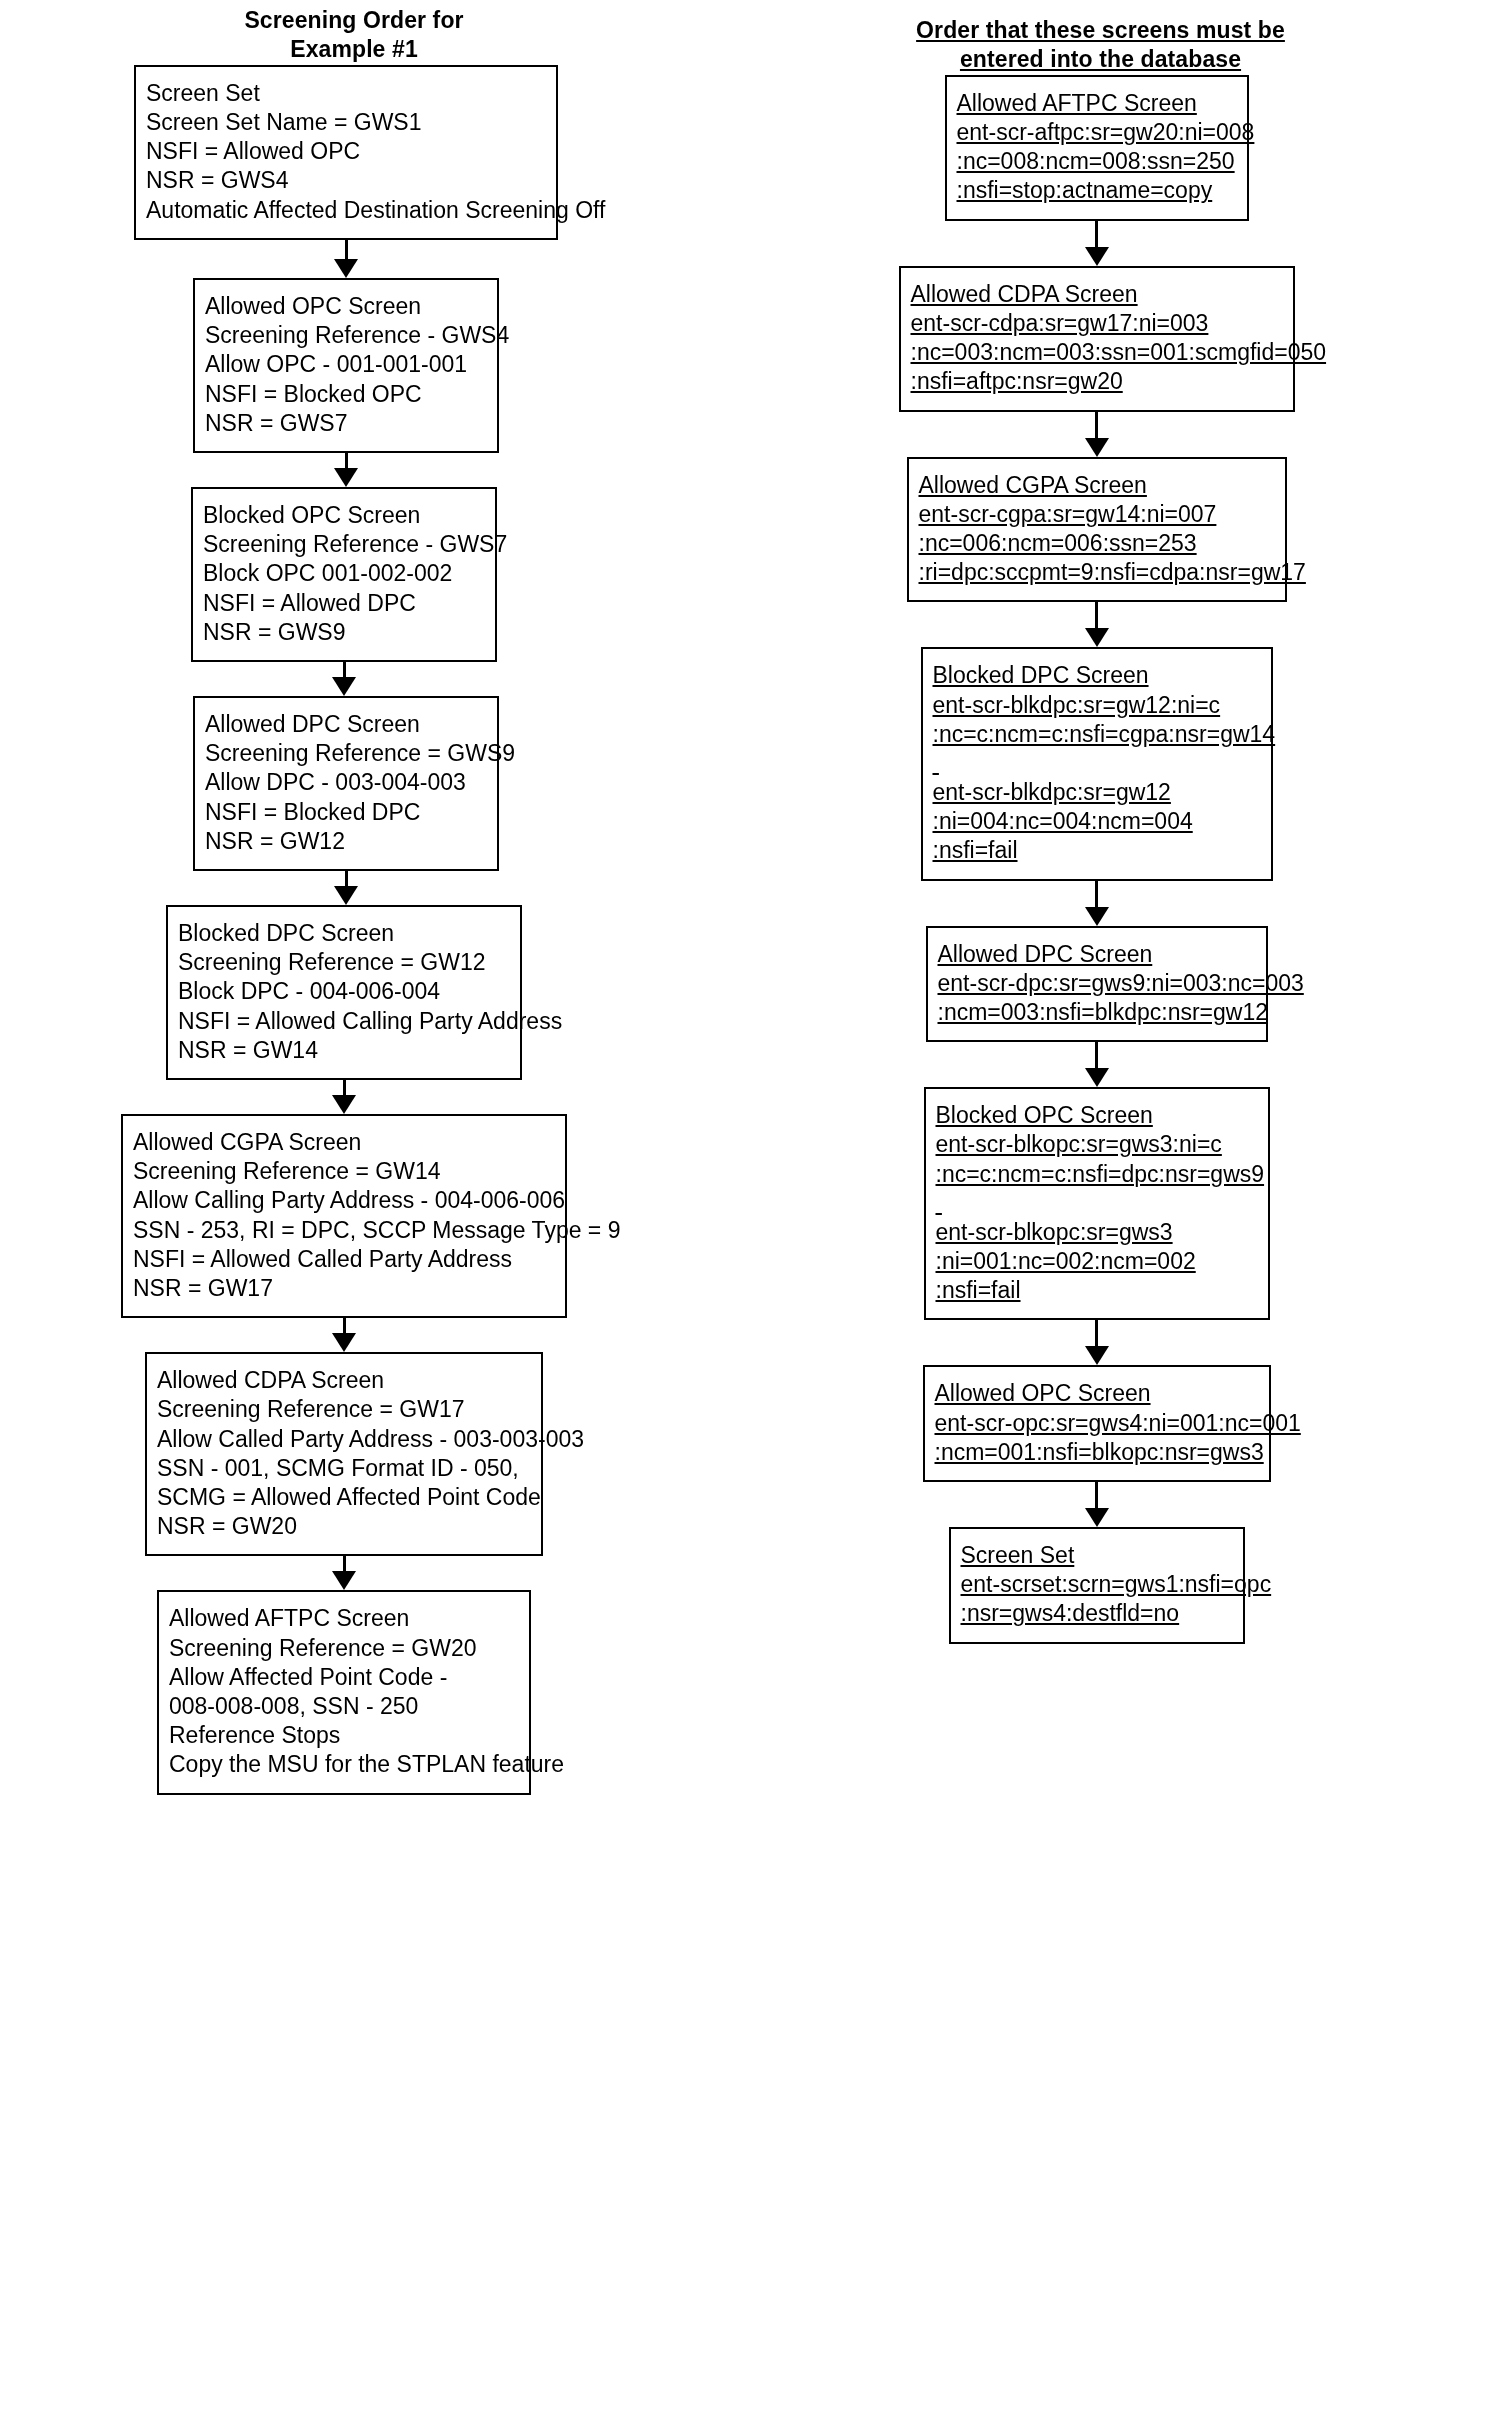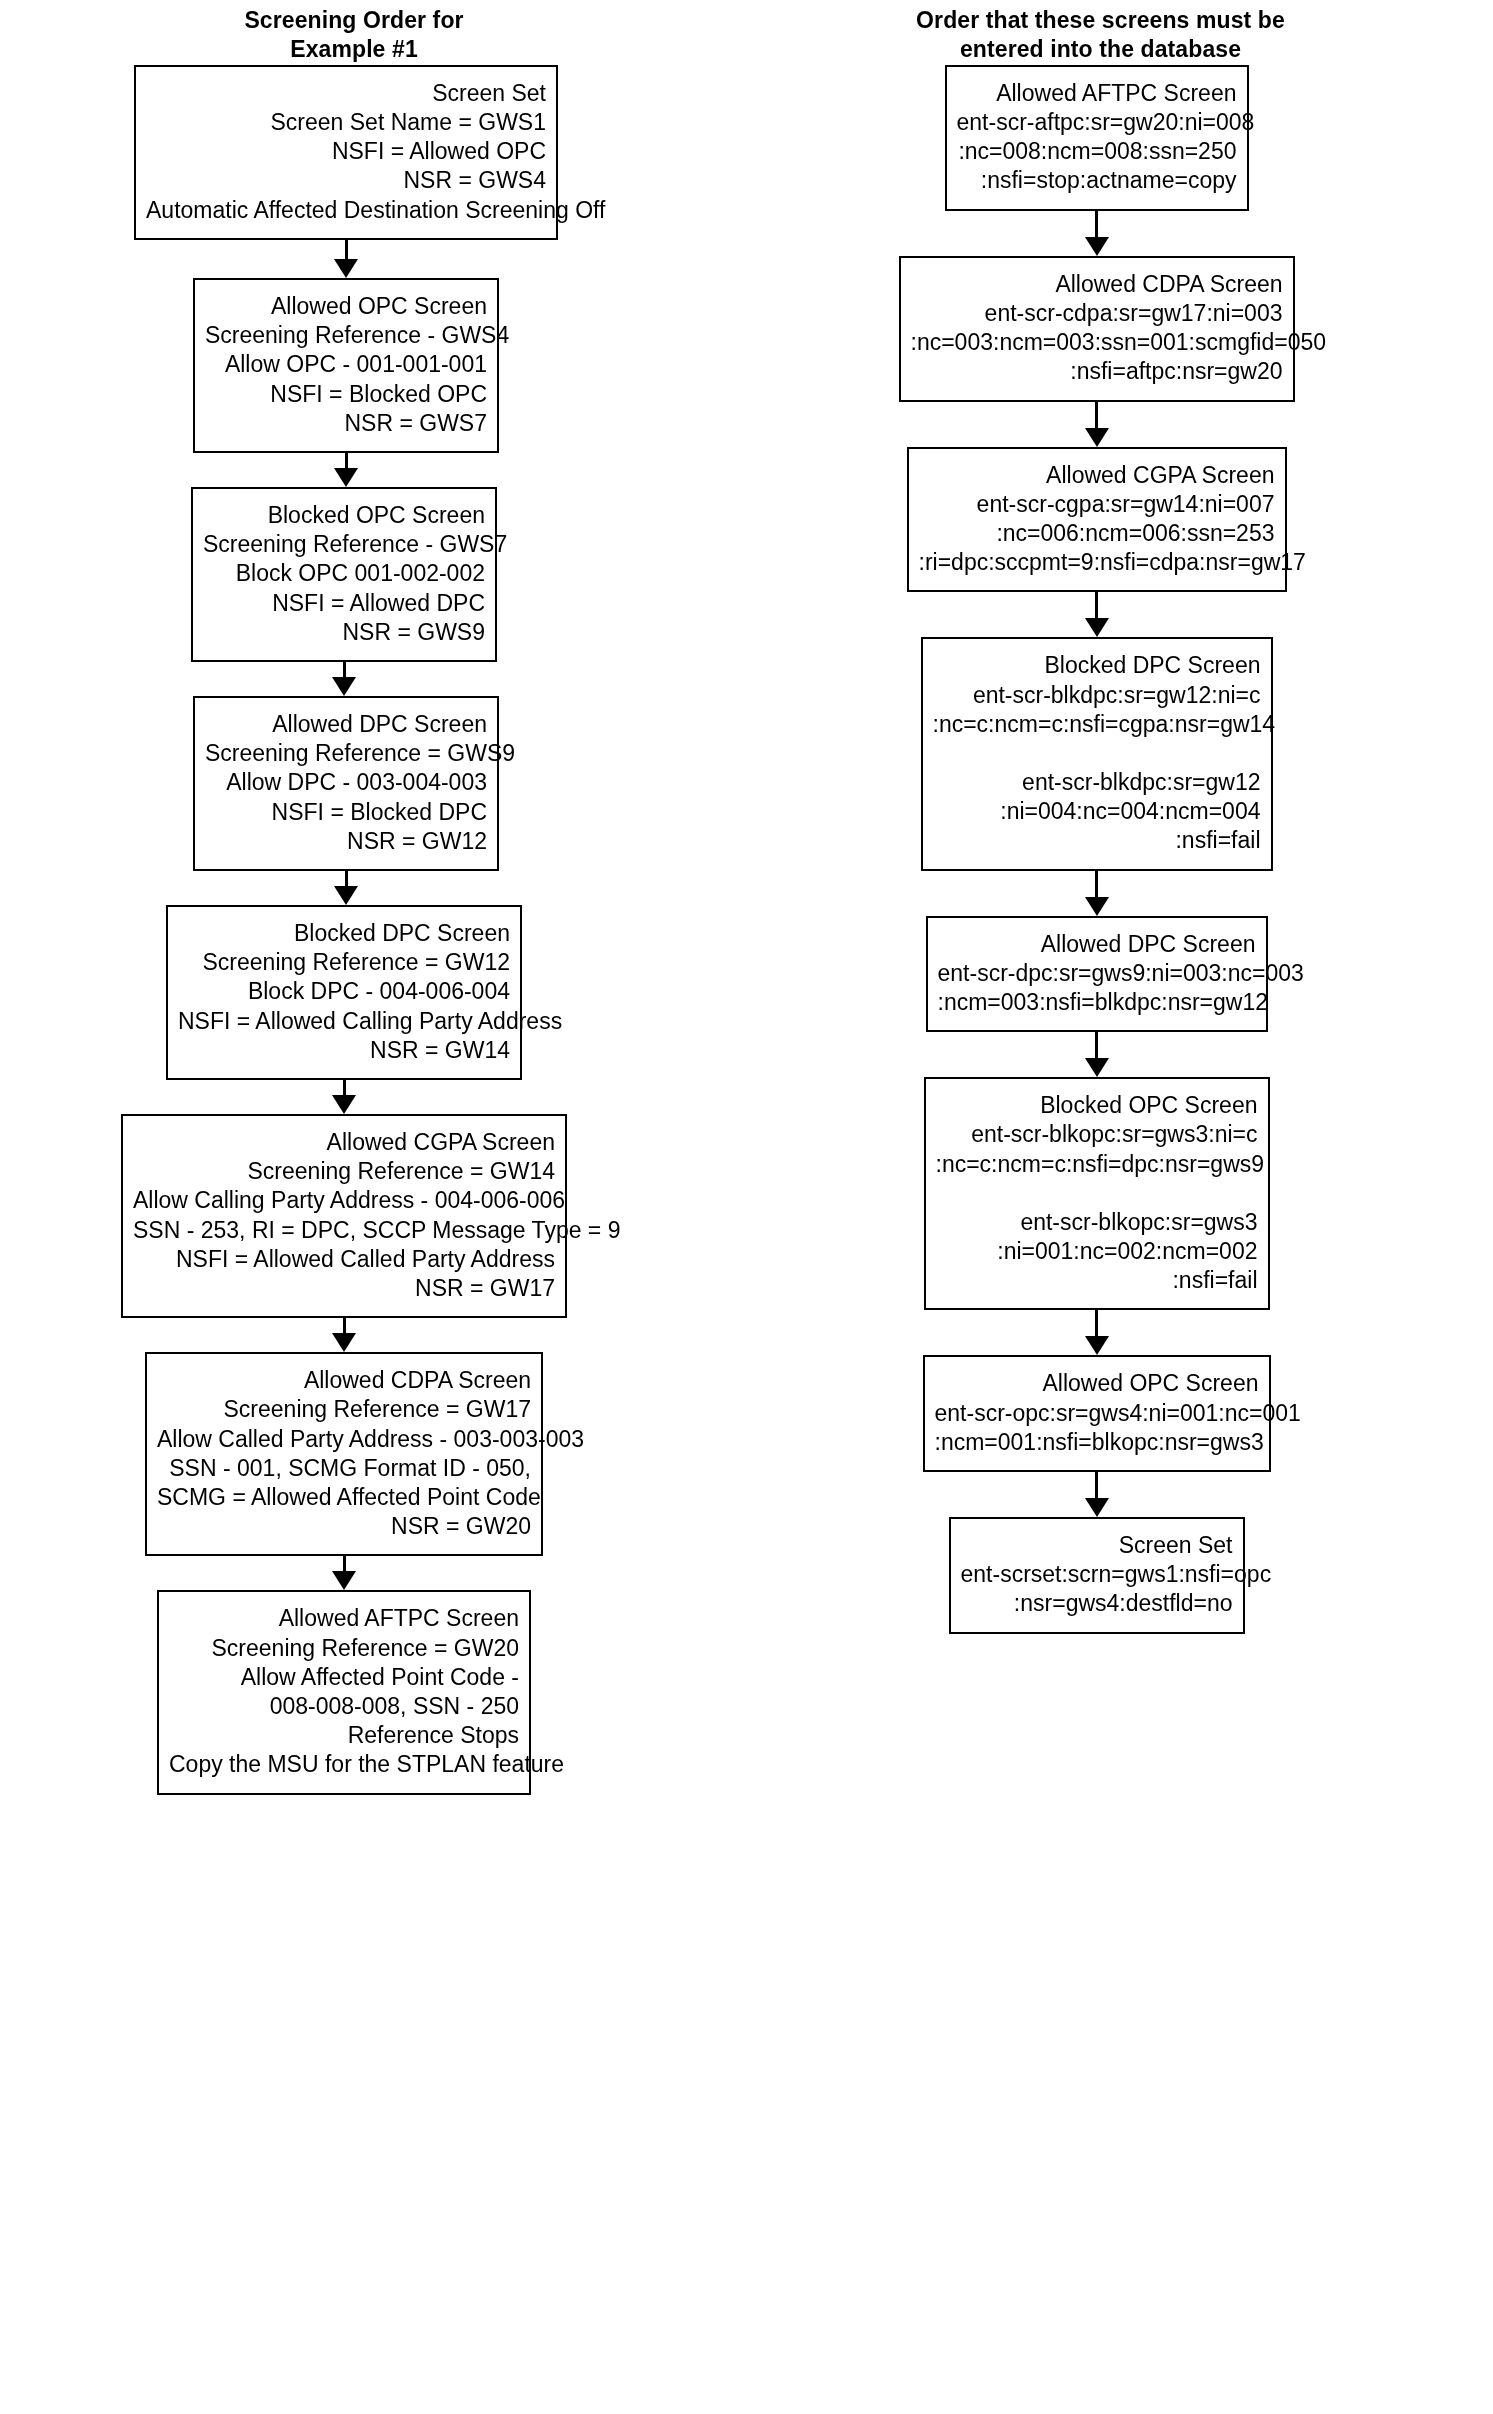--- a/index.html
+++ b/index.html
@@ -30,41 +30,42 @@
     display: flex;
     flex-direction: column;
     align-items: center;
   }
   .col-left {
     width: 700px;
     padding-top: 6px;
   }
   .col-right {
     width: 793px;
-    padding-top: 6px;
+    padding-top: 16px;
+    text-decoration: underline;
   }
   .col-heading {
     font-size: 23px;
     font-weight: bold;
     text-align: center;
     line-height: 1.28;
     letter-spacing: 0.1px;
     margin: 0 0 0 8px;
     white-space: pre-line;
   }
   .flow {
     display: flex;
     flex-direction: column;
     align-items: center;
   }
   .node {
     border: 2.5px solid #000000;
     background: #ffffff;
     box-sizing: border-box;
-    text-align: right;
+    text-align: left;
     padding: 12px 10px 13px 10px;
     display: flex;
     flex-direction: column;
     justify-content: center;
   }
   .node .line {
     font-size: 23px;
     line-height: 1.27;
     white-space: pre;
   }

